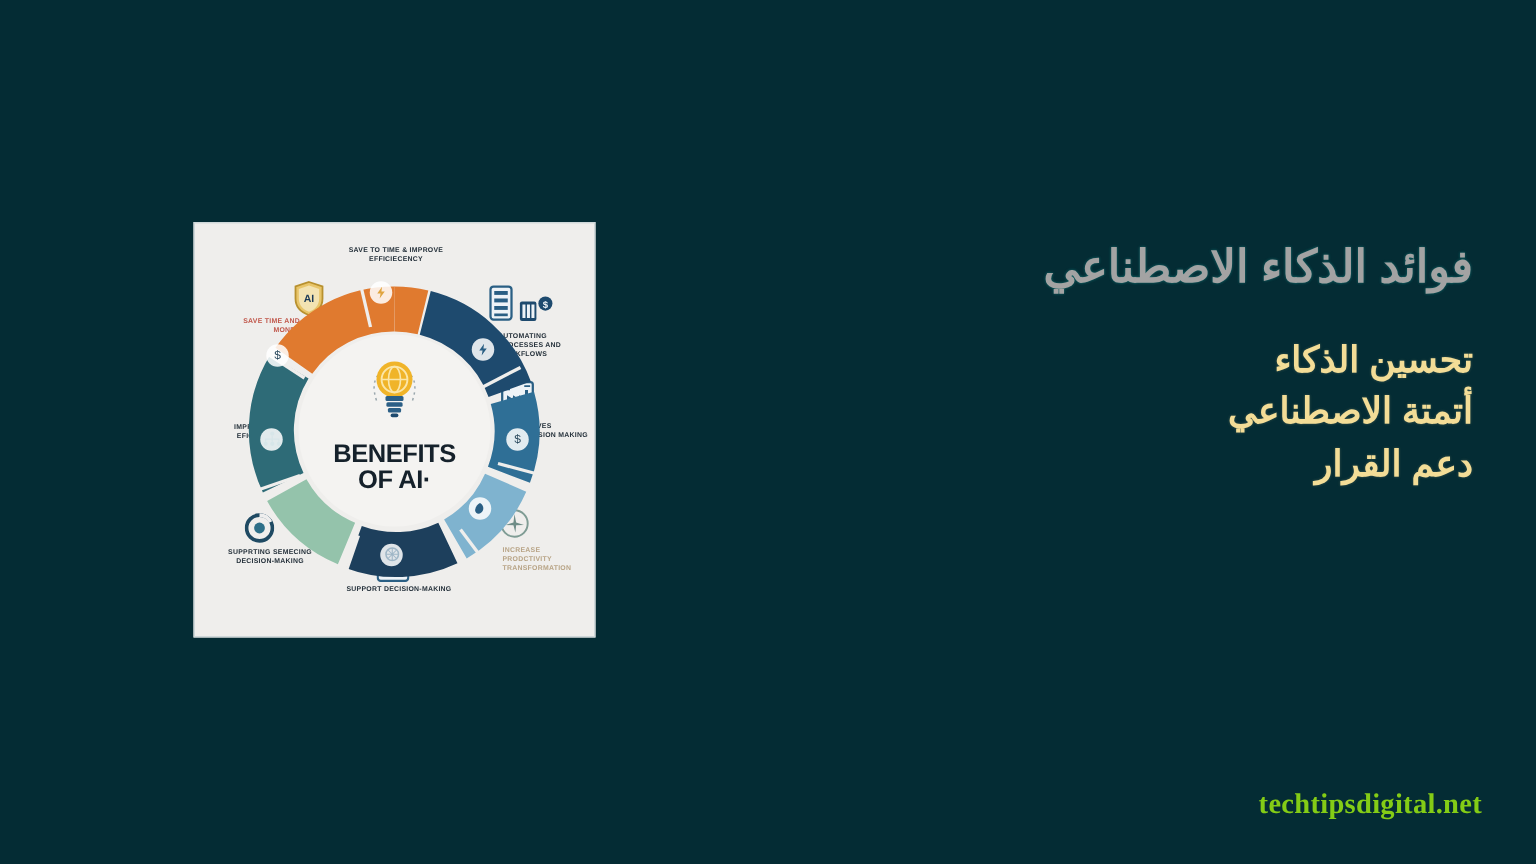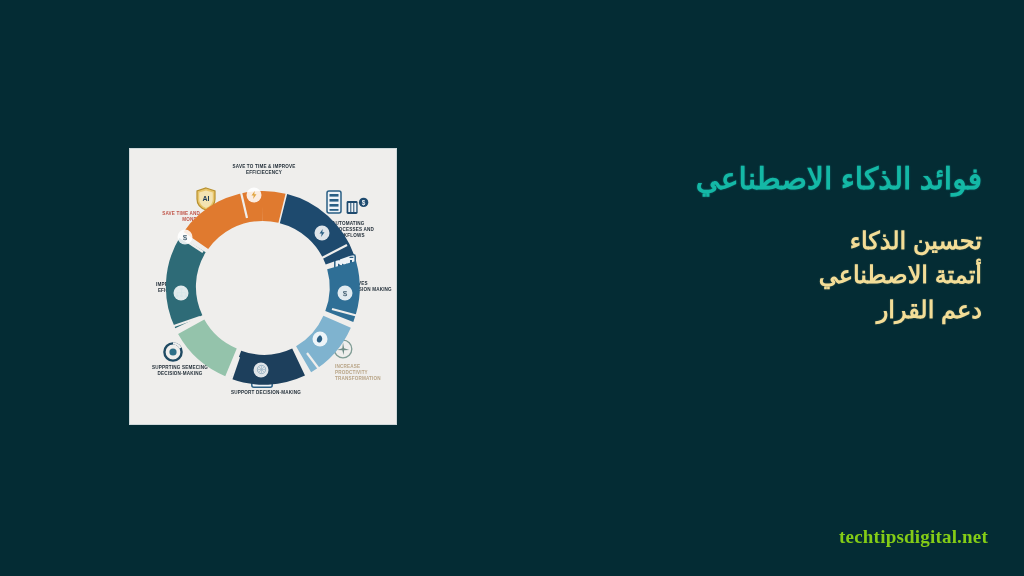--- a/index.html
+++ b/index.html
@@ -91,21 +91,21 @@
 
   
   #text-panel{
     position:absolute;
     left:520px; top:160px;
     width:470px;
     text-align:right;
     direction:rtl;
   }
   #headline{
-    color:#14b8a6;
+    color:#a3a3a3;
     font-size:30px;
     font-weight:bold;
     line-height:1.25;
     padding-right:8px;
     text-shadow:0 0 2px rgba(47,227,215,.35);
   }
   #benefit-list{
     list-style:none;
     margin-top:26px;
     padding-right:8px;
@@ -283,20 +283,40 @@
       <div class="node" style="left:24px; top:112px;">
         <svg width="12" height="10" viewBox="0 0 12 10">
             <circle cx="6" cy="1.6" r="1.4" fill="#d7e6e9"></circle>
             <circle cx="1.6" cy="8.4" r="1.4" fill="#d7e6e9"></circle>
             <circle cx="6" cy="8.4" r="1.4" fill="#d7e6e9"></circle>
             <circle cx="10.4" cy="8.4" r="1.4" fill="#d7e6e9"></circle>
             <path d="M6 3 V5.2 M1.6 7 V5.2 H10.4 V7 M6 5.2 V7" stroke="#d7e6e9" stroke-width=".8" fill="none"></path>
           </svg>
       </div>
 
+      <div class="hub">
+        <div class="bulb">
+          <svg width="36" height="44" viewBox="0 0 36 44">
+            <path d="M6 30 Q2 18 8 12" fill="none" stroke="#9aa7ad" stroke-width="1" stroke-dasharray="1.6 2.4"></path>
+            <path d="M30 30 Q34 18 28 12" fill="none" stroke="#9aa7ad" stroke-width="1" stroke-dasharray="1.6 2.4"></path>
+            <circle cx="18" cy="16" r="12" fill="#f0b429"></circle>
+            <circle cx="18" cy="16" r="8.6" fill="none" stroke="#fbe6a8" stroke-width="1.3"></circle>
+            <ellipse cx="18" cy="16" rx="4" ry="8.6" fill="none" stroke="#fbe6a8" stroke-width="1.1"></ellipse>
+            <path d="M9.6 16 H26.4" stroke="#fbe6a8" stroke-width="1.1"></path>
+            <rect x="12" y="27" width="12" height="3.4" rx="1" fill="#2b5f86"></rect>
+            <rect x="12.6" y="31.2" width="10.8" height="3" rx="1" fill="#2b5f86"></rect>
+            <rect x="13.6" y="35" width="8.8" height="3" rx="1" fill="#2b5f86"></rect>
+            <rect x="15.4" y="38.6" width="5.2" height="2.6" rx="1.2" fill="#1e4a6e"></rect>
+          </svg>
+        </div>
+        <div class="hub-title">
+          <div>BENEFITS</div>
+          <div>OF AI·</div>
+        </div>
+      </div>
     </div>
   </div>
 </div>
 
 <div id="text-panel">
   <div id="headline">فوائد الذكاء الاصطناعي</div>
   <ul id="benefit-list">
     <li>تحسين الذكاء</li>
     <li>أتمتة الاصطناعي</li>
     <li>دعم القرار</li>

